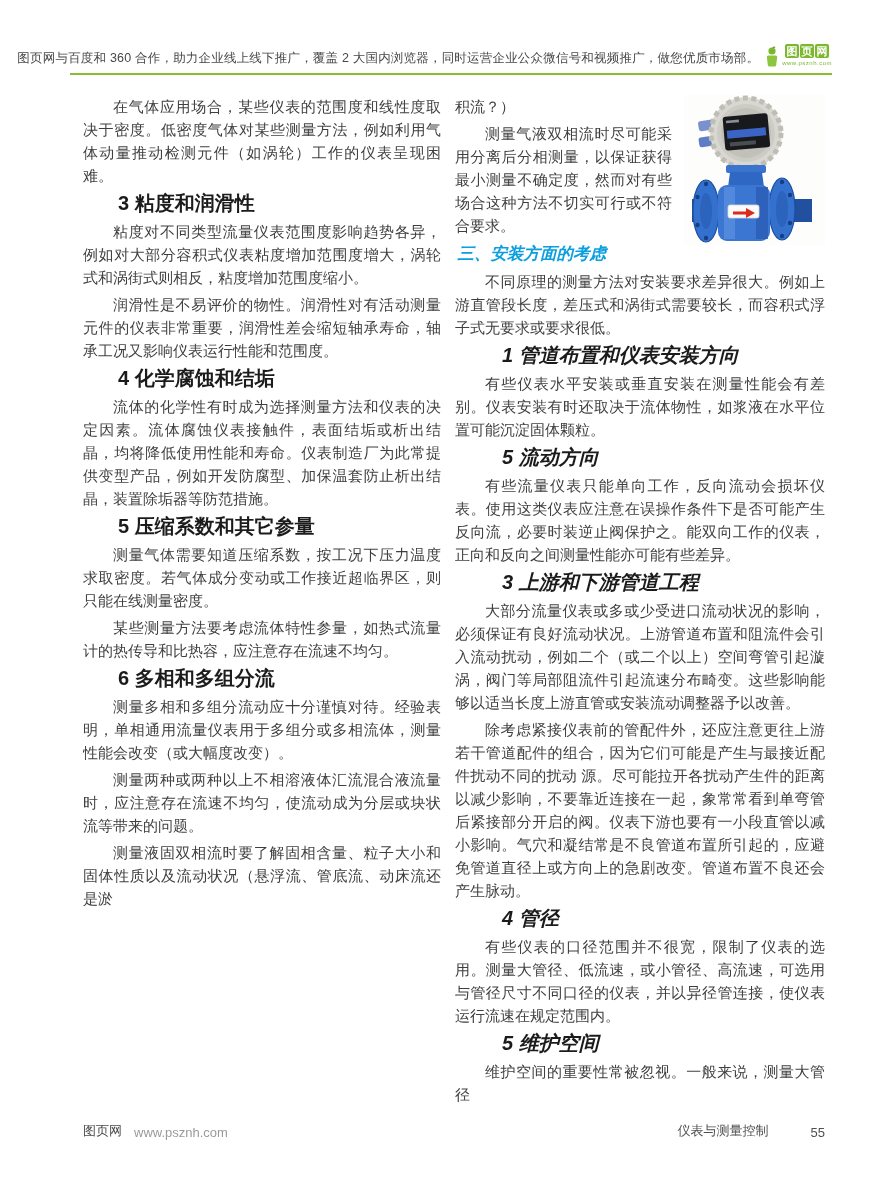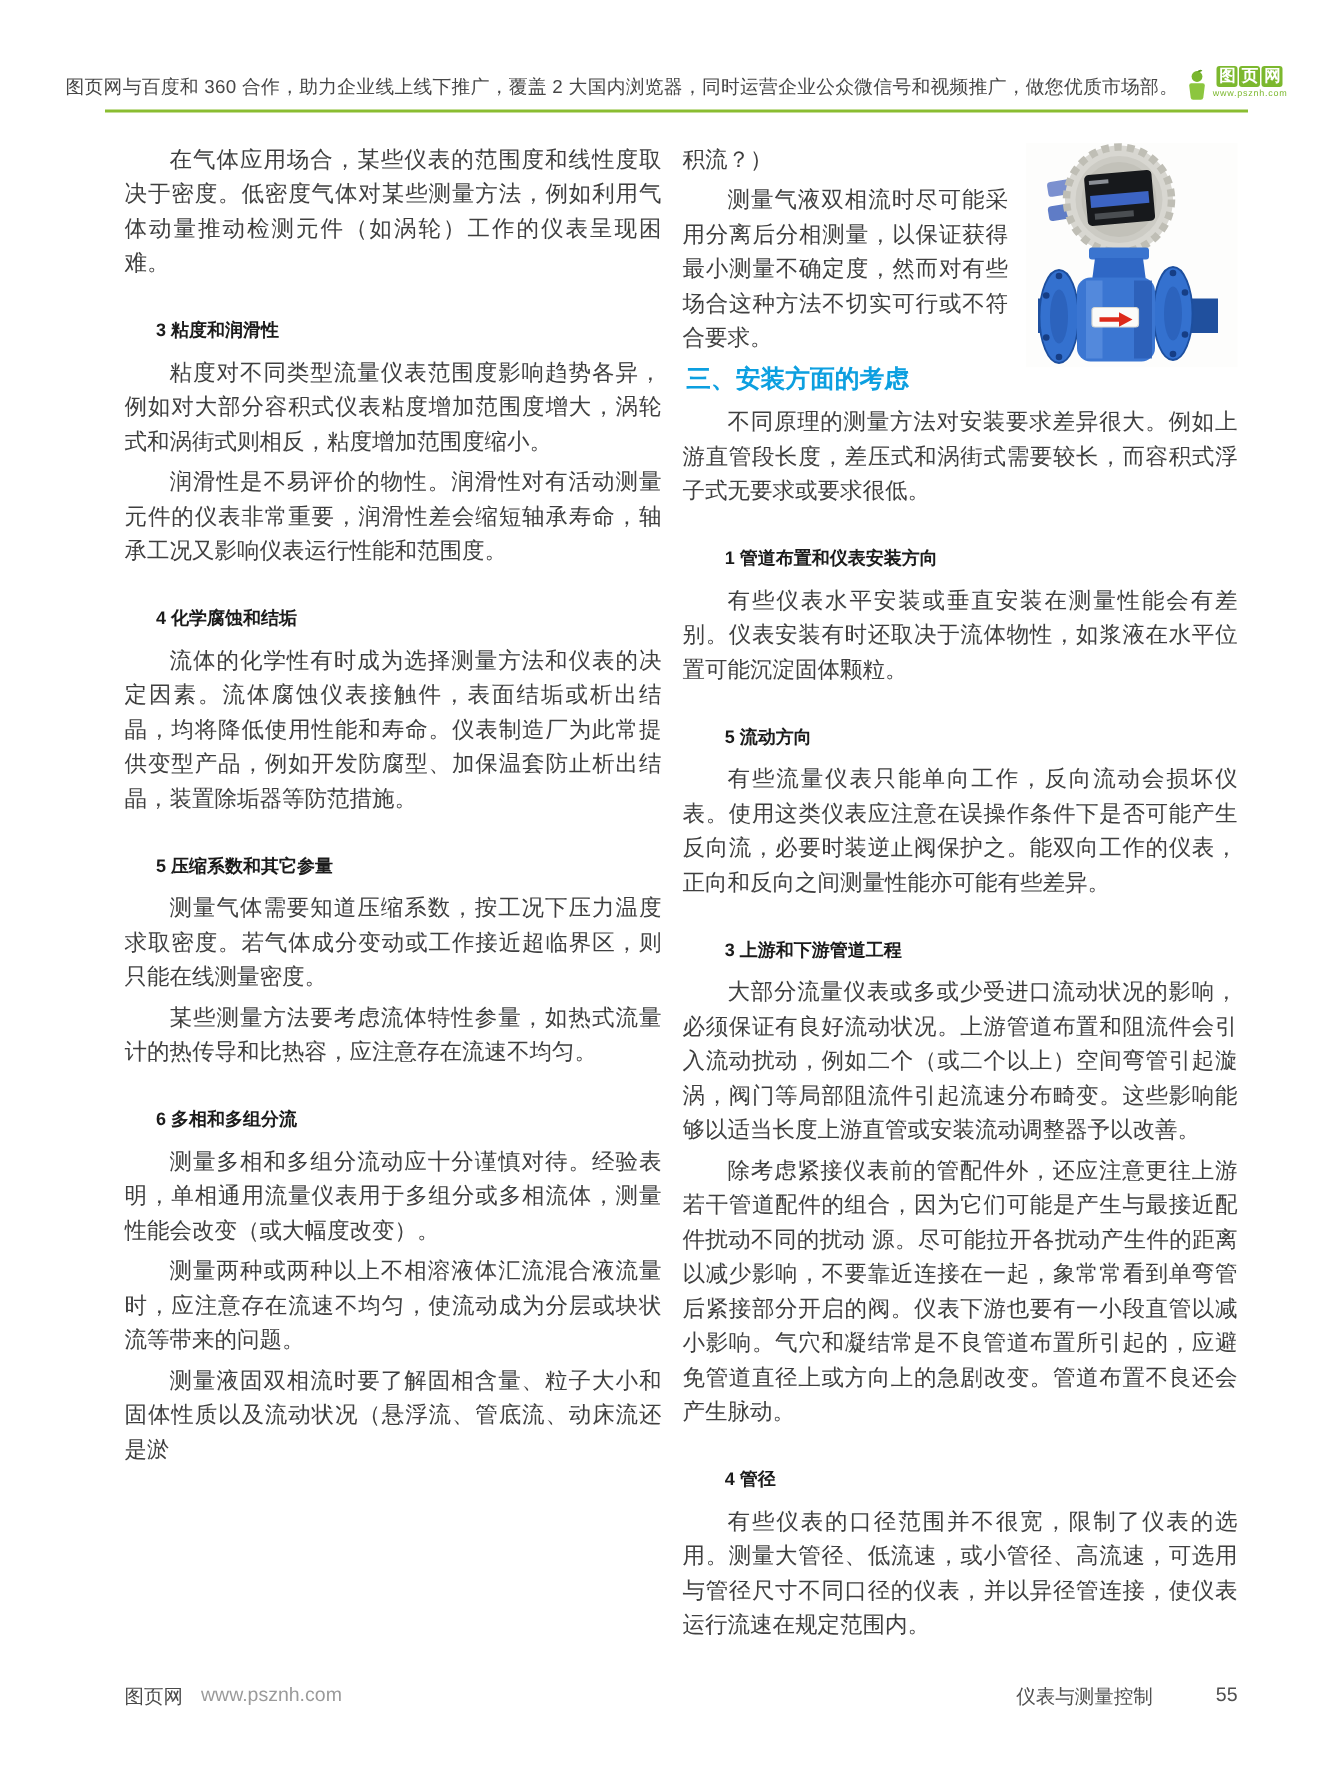--- a/index.html
+++ b/index.html
@@ -2,47 +2,47 @@
 <html><head>
 <meta charset="utf-8">
 <style>
   html,body{margin:0;padding:0;background:#ffffff;}
   .page{
     position:relative;width:880px;height:1186px;background:#ffffff;
     font-family:"Liberation Sans",sans-serif;overflow:hidden;margin:0 auto;
   }
   
   .header{position:absolute;left:70px;top:44px;width:762px;}
-  .header-inner{display:flex;justify-content:center;align-items:flex-start;}
+  .header-inner{display:flex;justify-content:flex-end;align-items:flex-start;}
   .tagline{font-size:12.5px;color:#474747;white-space:nowrap;letter-spacing:.2px;padding-top:6px;}
   .logo{display:flex;align-items:flex-start;flex-shrink:0;margin-left:6px;}
   .mascot{margin:2px 3px 0 0;}
   .logo-box{display:flex;flex-direction:column;align-items:center;}
   .logo-tiles{display:flex;gap:1px;}
   .logo-tile{width:14px;height:14px;background:#7cb82e;color:#fff;font-size:11px;line-height:14px;
     text-align:center;font-weight:bold;border-radius:2px;}
   .logo-sub{font-size:6px;color:#7cb82e;line-height:8px;margin-top:1px;letter-spacing:.5px;}
   .header-rule{height:2px;background:#8abd31;margin-top:5px;}
   
   .columns{position:absolute;left:83px;top:95px;width:742px;height:1020px;overflow:hidden;display:flex;}
   .col{text-align:justify;}
   .col-left{width:358px;margin-right:14px;}
   .col-right{width:370px;}
   .col p{margin:0 0 4px 0;font-size:15px;line-height:23px;color:#3f3f3f;text-indent:2em;}
-  .col h3{margin:21px 0 5px 0;font-size:12px;line-height:24px;color:#1b1b1b;font-weight:bold;}
+  .col h3{margin:4px 0 5px 0;font-size:20px;line-height:24px;color:#1b1b1b;font-weight:bold;}
   .col-left h3{text-indent:1.75em;}
-  .col-right h3{text-indent:2.35em;}
+  .col-right h3{text-indent:2.35em;font-style:italic;}
   .col h3.blue{color:#0c9fe0;font-size:16.5px;text-indent:.15em;margin:3px 0 5px 0;}
   .col p.cont{text-indent:0;}
   
   .photo{float:right;width:145px;height:150px;margin:0 -4px 0 12px;padding:0;}
   
   .footer{position:absolute;left:83px;top:1122px;width:742px;display:flex;
     justify-content:space-between;align-items:baseline;font-size:13px;color:#4f4f4f;}
-  .footer-left,.footer-right{display:flex;align-items:flex-start;}
+  .footer-left,.footer-right{display:flex;align-items:flex-end;}
   .site-name{color:#4a4a4a;margin-right:12px;}
   .site-url{color:#9a9a9a;}
   .journal{color:#4f4f4f;}
   .pageno{color:#4f4f4f;margin-left:42px;}
 </style>
 </head>
 <body>
 
 <div class="page">
 

